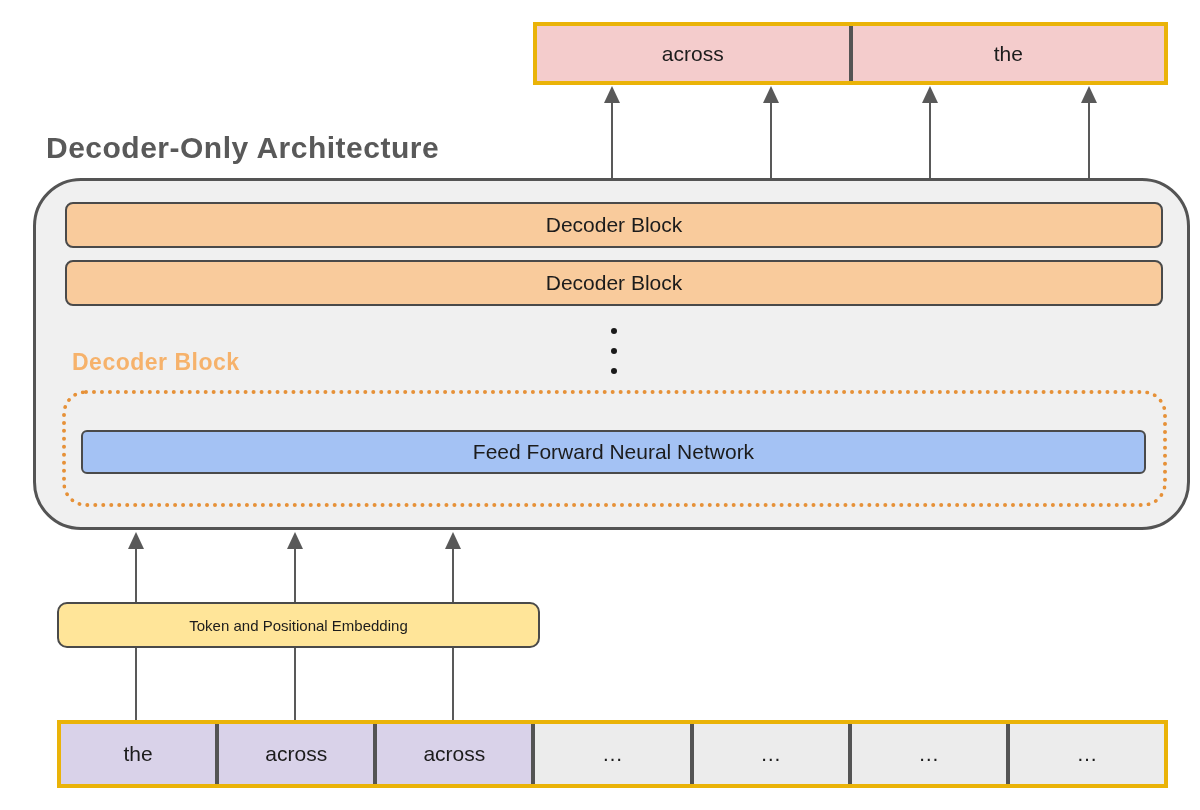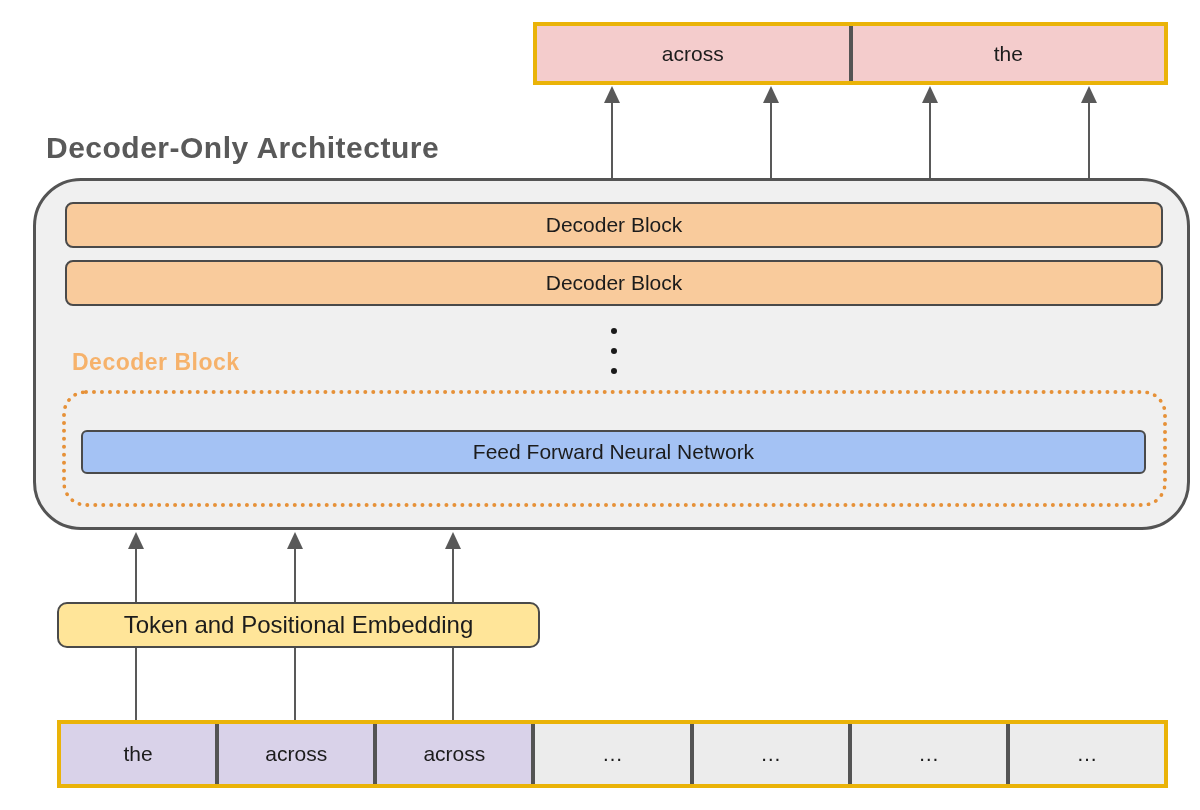--- a/index.html
+++ b/index.html
@@ -112,21 +112,21 @@
     top: 602px;
     width: 483px;
     height: 46px;
     box-sizing: border-box;
     background: #ffe599;
     border: 2px solid #4a4a4a;
     border-radius: 10px;
     display: flex;
     align-items: center;
     justify-content: center;
-    font-size: 24px;
+    font-size: 15px;
     color: #1c1c1c;
     z-index: 3;
   }
   
   .arrow-line {
     position: absolute;
     width: 2px;
     background: #595959;
     z-index: 1;
   }

